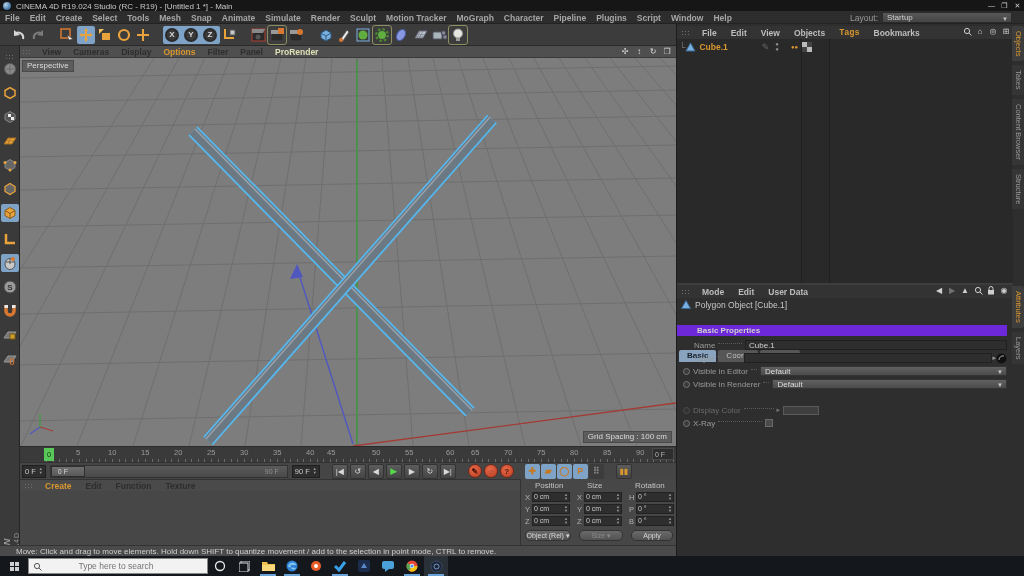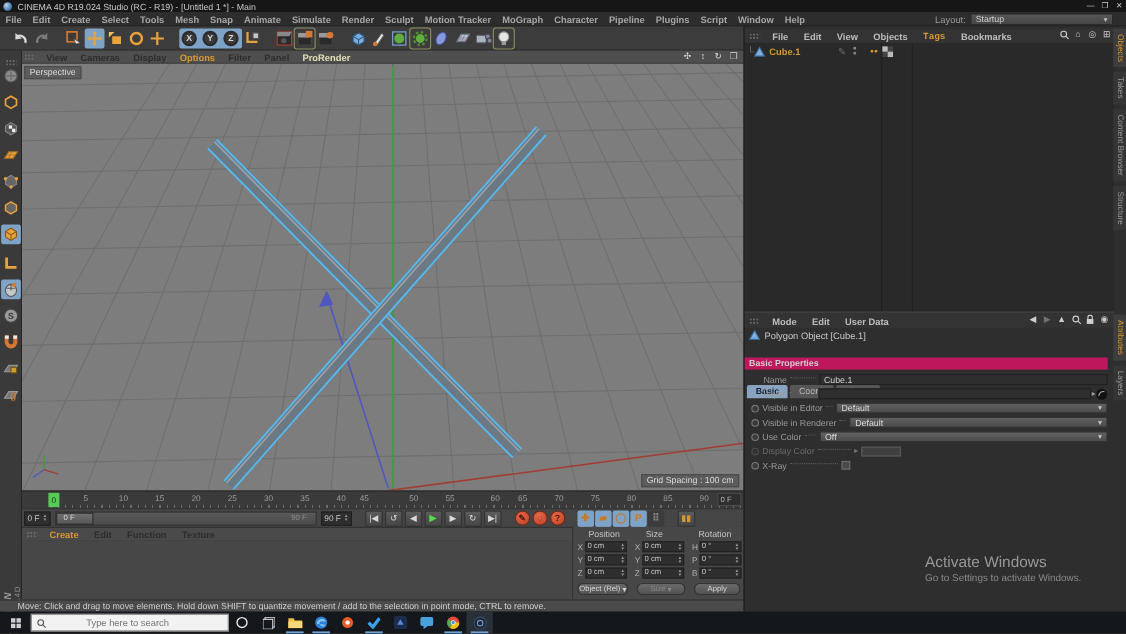--- a/index.html
+++ b/index.html
@@ -114,21 +114,21 @@
   .objrow { position:absolute; left:2px; top:2px; height:12px; display:flex; align-items:center; }
   .objrow .oname { color:#d9972f; font-size:8.5px; font-weight:bold; margin-left:3px; }
   .splitter { position:absolute; left:0; top:259px; width:336px; height:2px; background:#3d3d3d; }
   .ammenu { position:absolute; left:0; top:261px; width:336px; height:13px; background:#333; display:flex; align-items:center; }
   .ammenu .mi { padding:0 7px; color:#bdbdbd; font-size:8.5px; font-weight:bold; }
   .amicons { position:absolute; right:2px; top:262px; display:flex; gap:3px; }
   .amtitle { position:absolute; left:4px; top:276px; display:flex; align-items:center; gap:4px; color:#c8c8c8; font-size:8.5px; }
   .amtabs { position:absolute; left:2px; top:289px; display:flex; gap:2px; }
   .amtab { padding:1px 8px 2px; font-size:8px; background:#565656; color:#c4c4c4; border-radius:2px 2px 0 0;margin-top:37px; }
   .amtab.active { background:#8aa4bf; color:#16202c; font-weight:bold; }
-  .amsection { position:absolute; left:0; top:301px; width:330px; height:11px; background:#be185d; color:#cfcfcf; font-size:8px; font-weight:bold; line-height:11px; padding-left:4px; }
+  .amsection { position:absolute; left:0; top:301px; width:330px; height:11px; background:#6d28d9; color:#cfcfcf; font-size:8px; font-weight:bold; line-height:11px; padding-left:20px; }
   .amrow { position:absolute; left:6px; width:324px; height:12px; display:flex; align-items:center; }
   .amrow .lab { color:#9a9a9a; font-size:8px; white-space:nowrap; }
   .amrow .lab.dim { color:#6a6a6a; }
   .amrow .leader { flex:1; border-bottom:1px dotted #5a5a5a; margin:0 3px 3px 3px; min-width:6px; }
   .amrow .field { width:262px; height:10px; background:#2e2e2e; border:1px solid #202020; color:#d0d0d0; font-size:8px; }
   .amrow .field input { width:100%; height:100%; background:transparent; border:none; color:#d0d0d0; font-size:8px; padding:0 3px; font-family:inherit; }
   .amrow .dd { width:262px; height:10px; background:linear-gradient(#616161,#4b4b4b); border:1px solid #333; color:#dcdcdc; font-size:8px; line-height:9px; padding:0 4px; position:relative; }
   .amrow .dd .arr { position:absolute; right:3px; top:1px; font-size:6px; color:#c8c8c8; }
   .statedot { width:7px; height:7px; border-radius:50%; border:1px solid #777; margin-right:3px; background:#3a3a3a; flex:0 0 auto; }
   .vtabs { position:absolute; right:0; width:12px; display:flex; flex-direction:column; gap:4px; }
@@ -719,26 +719,20 @@
     <span class="lab">Visible in Editor</span>
     <span class="leader"></span>
     <div class="dd"><span>Default</span><span class="arr">▼</span></div>
   </div>
   <div class="amrow" style="top:354px">
     <span class="statedot"></span>
     <span class="lab">Visible in Renderer</span>
     <span class="leader"></span>
     <div class="dd"><span>Default</span><span class="arr">▼</span></div>
   </div>
-  <div class="amrow" style="top:367px">
-    <span class="statedot"></span>
-    <span class="lab">Use Color</span>
-    <span class="leader"></span>
-    <div class="dd"><span>Off</span><span class="arr">▼</span></div>
-  </div>
   <div class="amrow" style="top:393px">
     <span class="statedot"></span>
     <span class="lab">X-Ray</span>
     <span class="leader" style="max-width:44px"></span>
     <div style="width:8px; height:8px; background:#4a4a4a; border:1px solid #6a6a6a"></div>
     <span style="flex:1"></span>
   </div>
   <div class="amrow" style="top:380px">
     <span class="statedot" style="opacity:.4"></span>
     <span class="lab dim">Display Color</span>
@@ -746,24 +740,20 @@
     <span style="color:#777; font-size:7px; margin-right:3px">▸</span>
     <div style="width:36px; height:9px; background:#3f3f3f; border:1px solid #5a5a5a"></div>
     <span style="flex:1"></span>
   </div>
 
   <div class="vtabs" style="top:262px; height:120px">
     <span class="vtab active">Attributes</span>
     <span class="vtab">Layers</span>
   </div>
 
-  <div class="watermark">
-    <div class="w1">Activate Windows</div>
-    <div class="w2">Go to Settings to activate Windows.</div>
-  </div>
 </div>
 
 <div class="abs taskbar">
   <div class="tstart">
     <span class="winlogo">
         <span></span>
         <span></span>
         <span></span>
         <span></span>
       </span>

